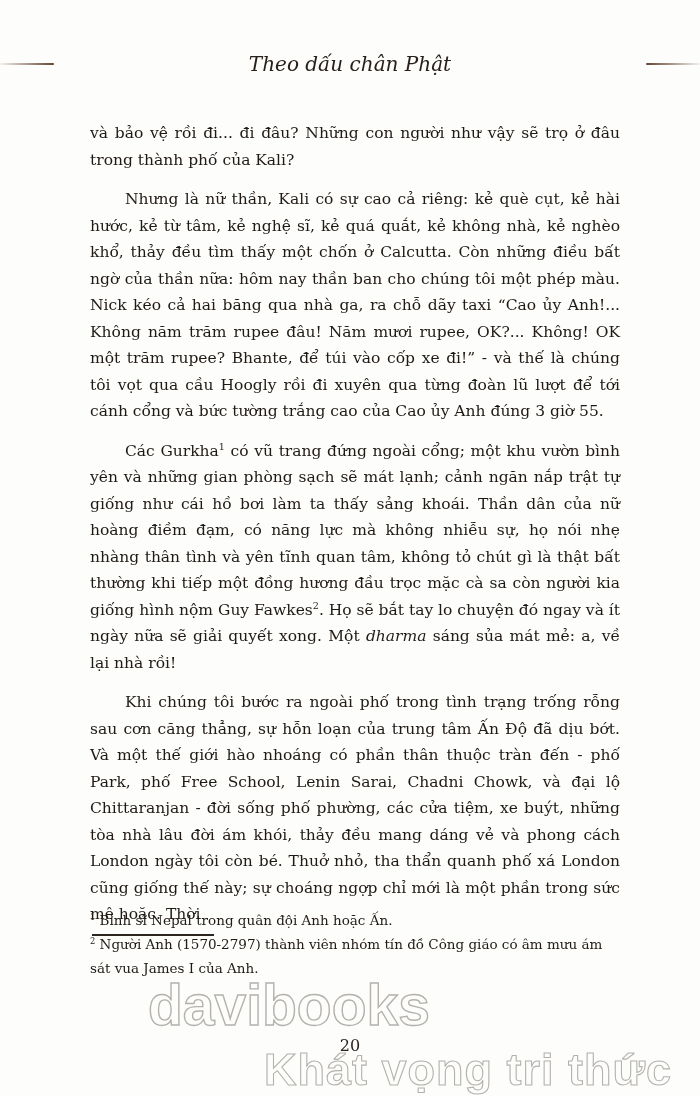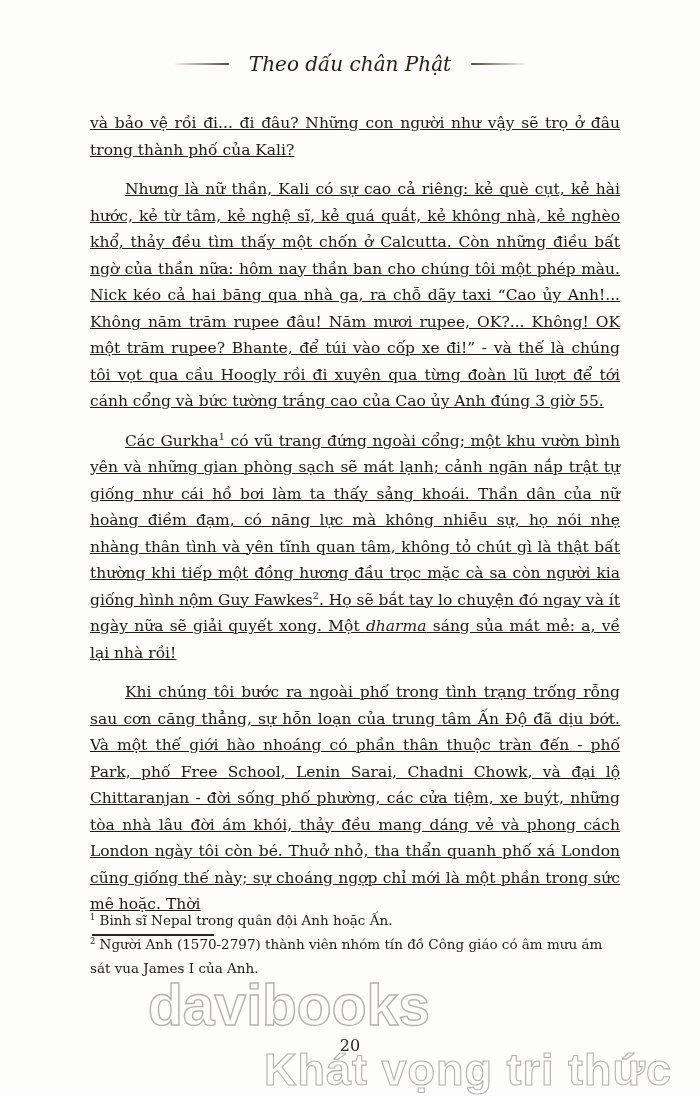--- a/index.html
+++ b/index.html
@@ -19,40 +19,39 @@
     overflow: hidden;
     font-family: "DejaVu Serif", "Liberation Serif", serif;
     color: var(--text);
   }
   
   .page-header {
     position: absolute;
     top: 52px; left: 0; right: 0;
     display: flex;
     align-items: center;
-    justify-content: center;
+    justify-content: space-between;
     gap: 20px;
   }
   .header-title {
     font-style: italic;
     font-weight: normal;
     font-size: 20px;
     color: #28211b;
     white-space: nowrap;
   }
   .orn { width: 54px; height: 2.4px; border-radius: 2px; }
   .orn-left  { background: linear-gradient(to right, rgba(125,87,66,0.08), rgba(90,58,42,0.95)); }
   .orn-right { background: linear-gradient(to left,  rgba(125,87,66,0.08), rgba(90,58,42,0.95)); }
   
   .body-text {
     position: absolute;
-    top: 110px; left: 90px;
+    top: 120px; left: 90px;
     width: 530px;
     text-align: justify;
-    text-decoration: underline;
   }
   .para {
     font-size: 15.5px;
     line-height: 26.5px;
     margin-bottom: 13px;
     color: var(--text);
   }
   .para.indent { text-indent: 35px; }
   .para sup, .footnote sup {
     font-size: 0.62em;

